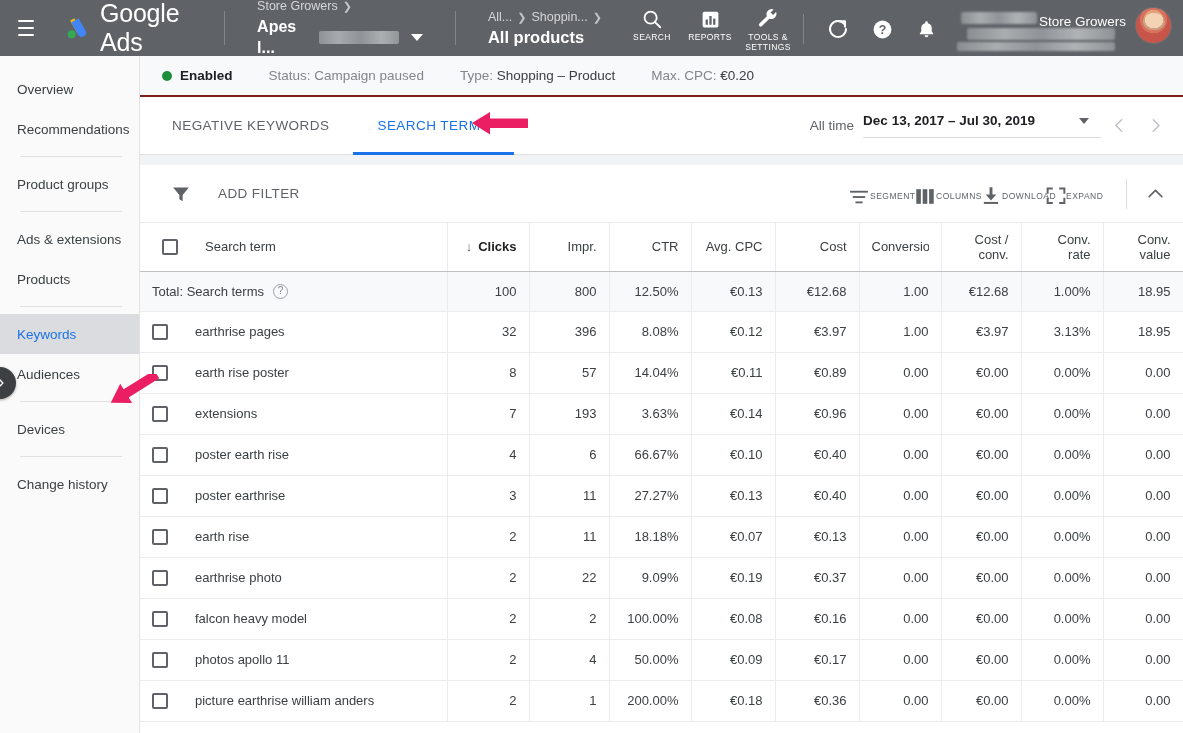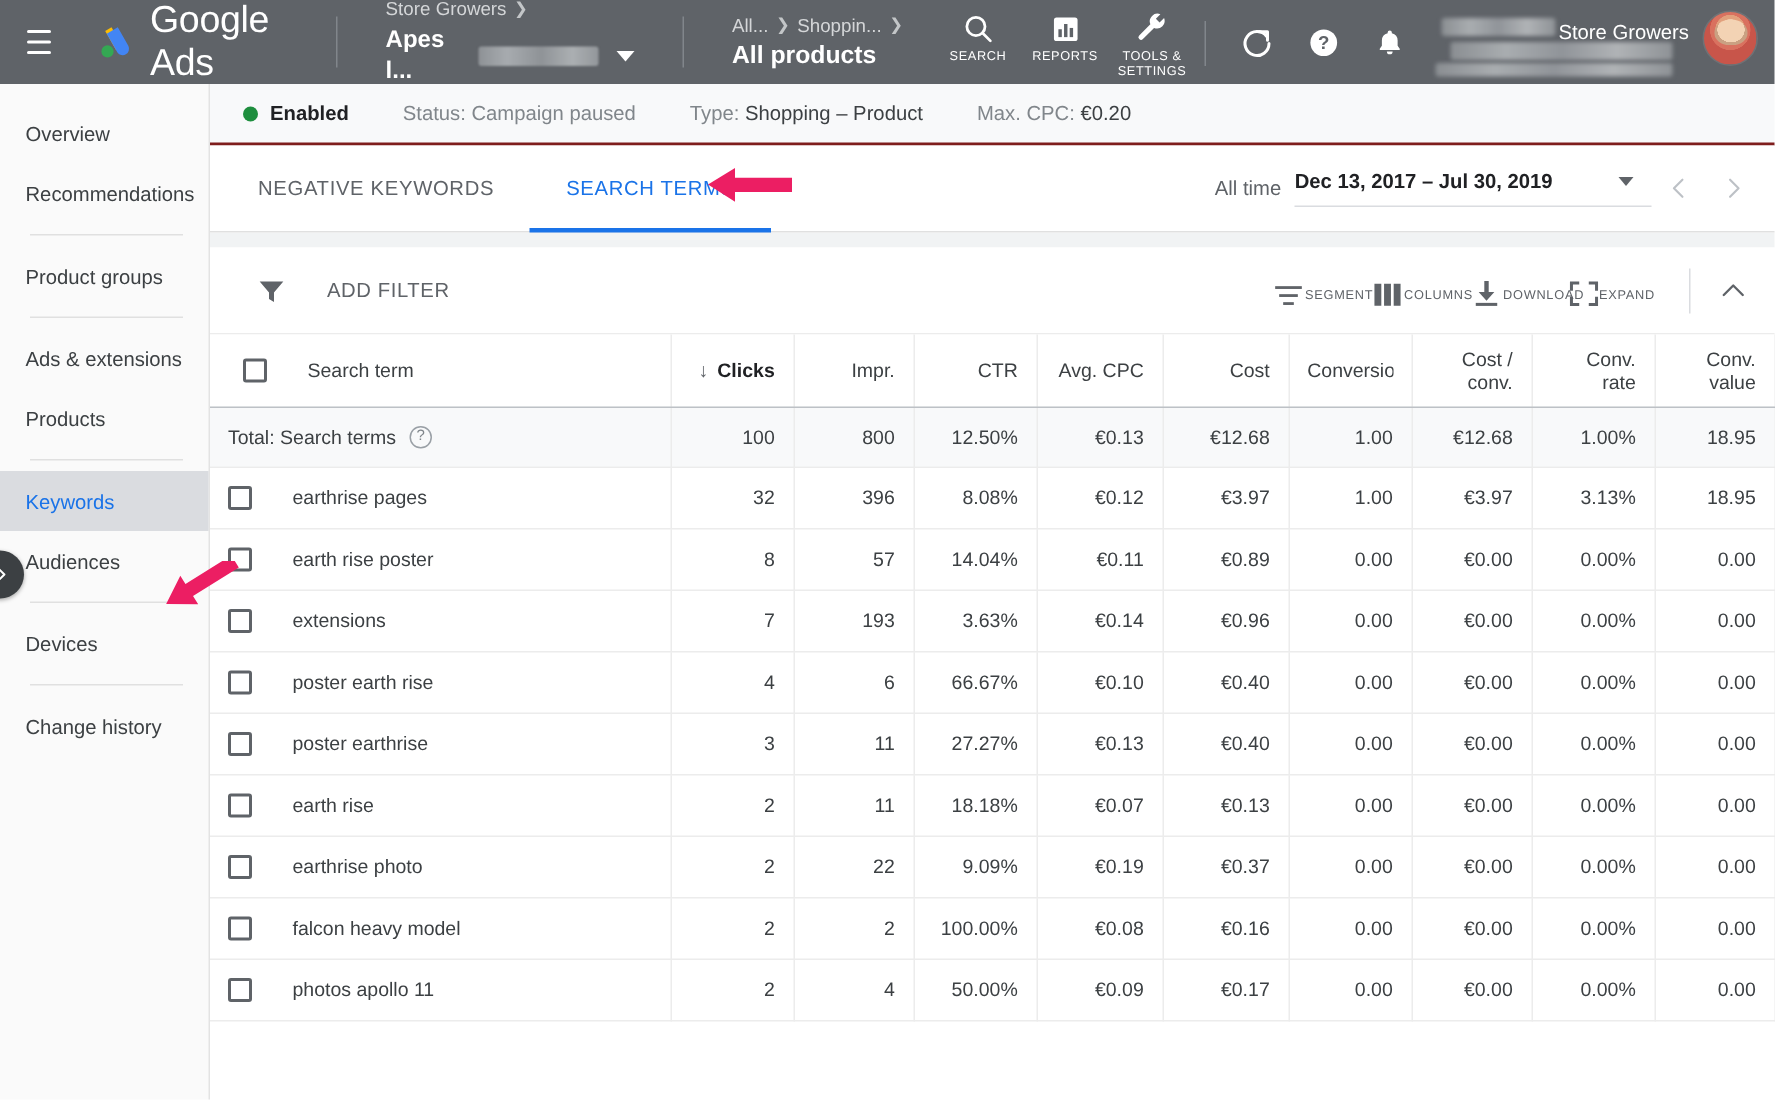--- a/index.html
+++ b/index.html
@@ -597,20 +597,37 @@
           <td class="num c-clicks">2</td>
           <td class="num">4</td>
           <td class="num">50.00%</td>
           <td class="num">€0.09</td>
           <td class="num">€0.17</td>
           <td class="num">0.00</td>
           <td class="num">€0.00</td>
           <td class="num">0.00%</td>
           <td class="num">0.00</td>
         </tr>
+        <tr>
+          <td class="c-term">
+            <span class="cbcell">
+              <span class="cbox"></span>
+              <span class="term-txt">picture earthrise william anders</span>
+            </span>
+          </td>
+          <td class="num c-clicks">2</td>
+          <td class="num">1</td>
+          <td class="num">200.00%</td>
+          <td class="num">€0.18</td>
+          <td class="num">€0.36</td>
+          <td class="num">0.00</td>
+          <td class="num">€0.00</td>
+          <td class="num">0.00%</td>
+          <td class="num">0.00</td>
+        </tr>
       </tbody>
   </table>
 </div>
 
 <svg class="arrow-ann" style="left:470px;top:108px" width="62" height="34">
   <g transform="translate(2,2)">
     <path d="M0 13 L18 2 L18 8.5 L56 8.5 L56 18 L18 18 L18 24.5 Z" fill="#ec1e63"></path>
   </g>
 </svg>
 <svg class="arrow-ann" style="left:108px;top:374px" width="62" height="44">

